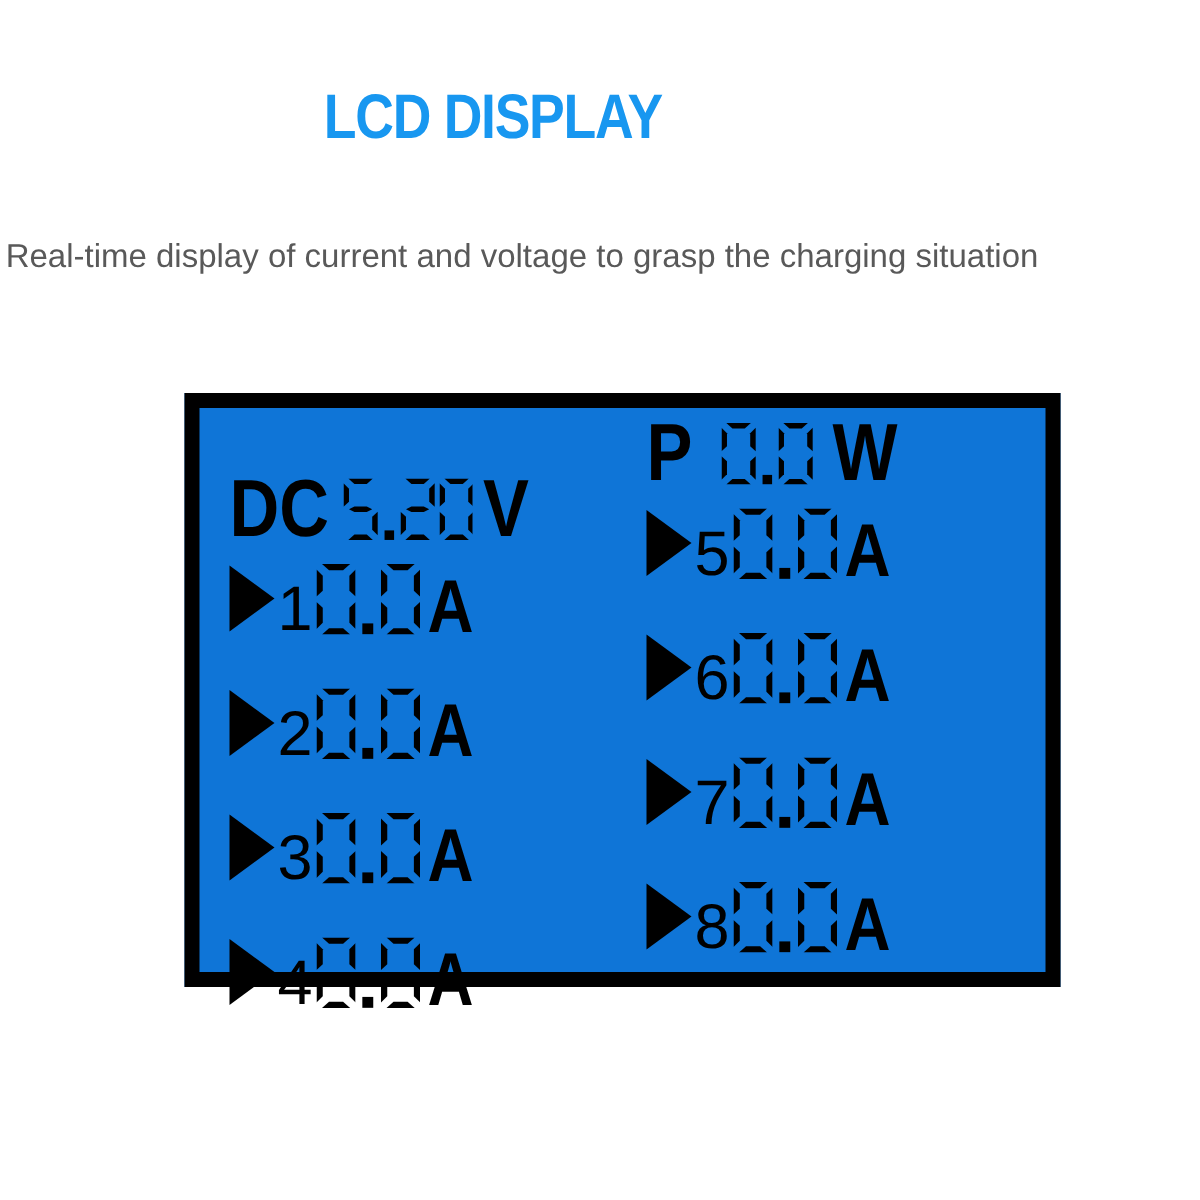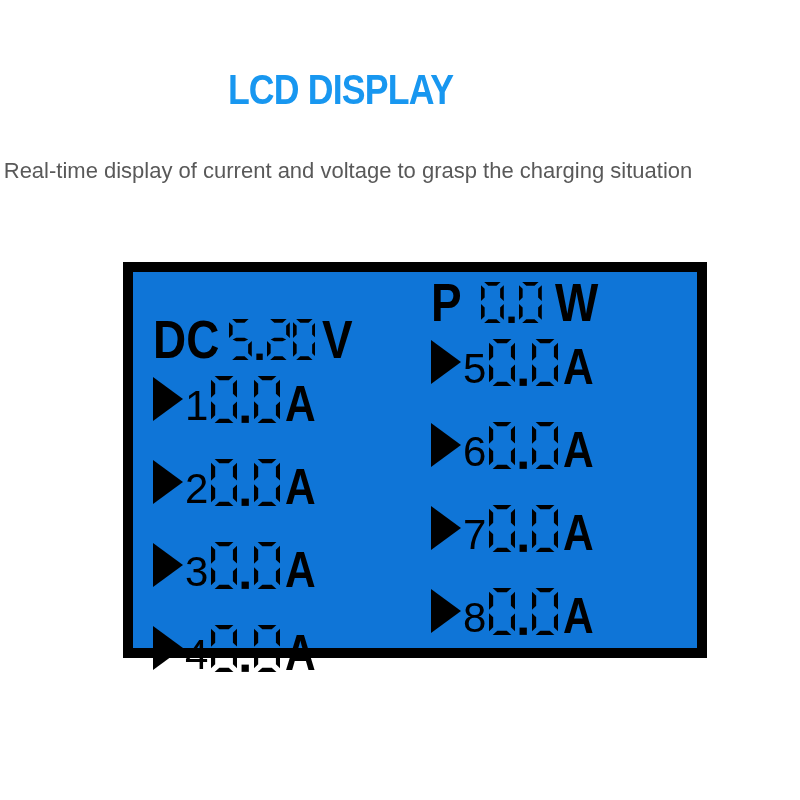--- a/index.html
+++ b/index.html
@@ -1,19 +1,19 @@
 <!DOCTYPE html>
 <html style="--title-color: #1897F0; --subtitle-color: #595959; --lcd-bg: #0F75D7; --lcd-fg: #000000; --lcd-border: #000000;"><head>
 <meta charset="utf-8">
 <style>
   html,body{margin:0;padding:0;background:#ffffff;}
   .page{position:relative;width:800px;height:800px;background:#fff;overflow:hidden;
         font-family:"Liberation Sans", sans-serif;}
   .cond{display:inline-block;transform:scaleX(0.85);transform-origin:left center;}
-  .title{position:absolute;top:54px;left:0;width:658px;margin:12px;text-align:center;
+  .title{position:absolute;top:54px;left:0;width:658px;margin:0;text-align:center;
          font-size:42px;font-weight:bold;letter-spacing:-1px;color:var(--title-color,#1897F0);}
   .title .cond{transform-origin:center center;}
   .subtitle{position:absolute;top:158px;left:0;width:696px;margin:0;text-align:center;
             font-size:22px;color:var(--subtitle-color,#595959);}
   .lcd-panel{position:absolute;left:123px;top:262px;width:584px;height:396px;
              box-sizing:border-box;border:10px solid var(--lcd-border,#000);
              background:var(--lcd-bg,#0F75D7);}
   .hdr,.row{position:absolute;height:52px;display:flex;align-items:center;
             color:var(--lcd-fg,#000);white-space:nowrap;}
   .col-l{left:20px;margin-top:37px;}

